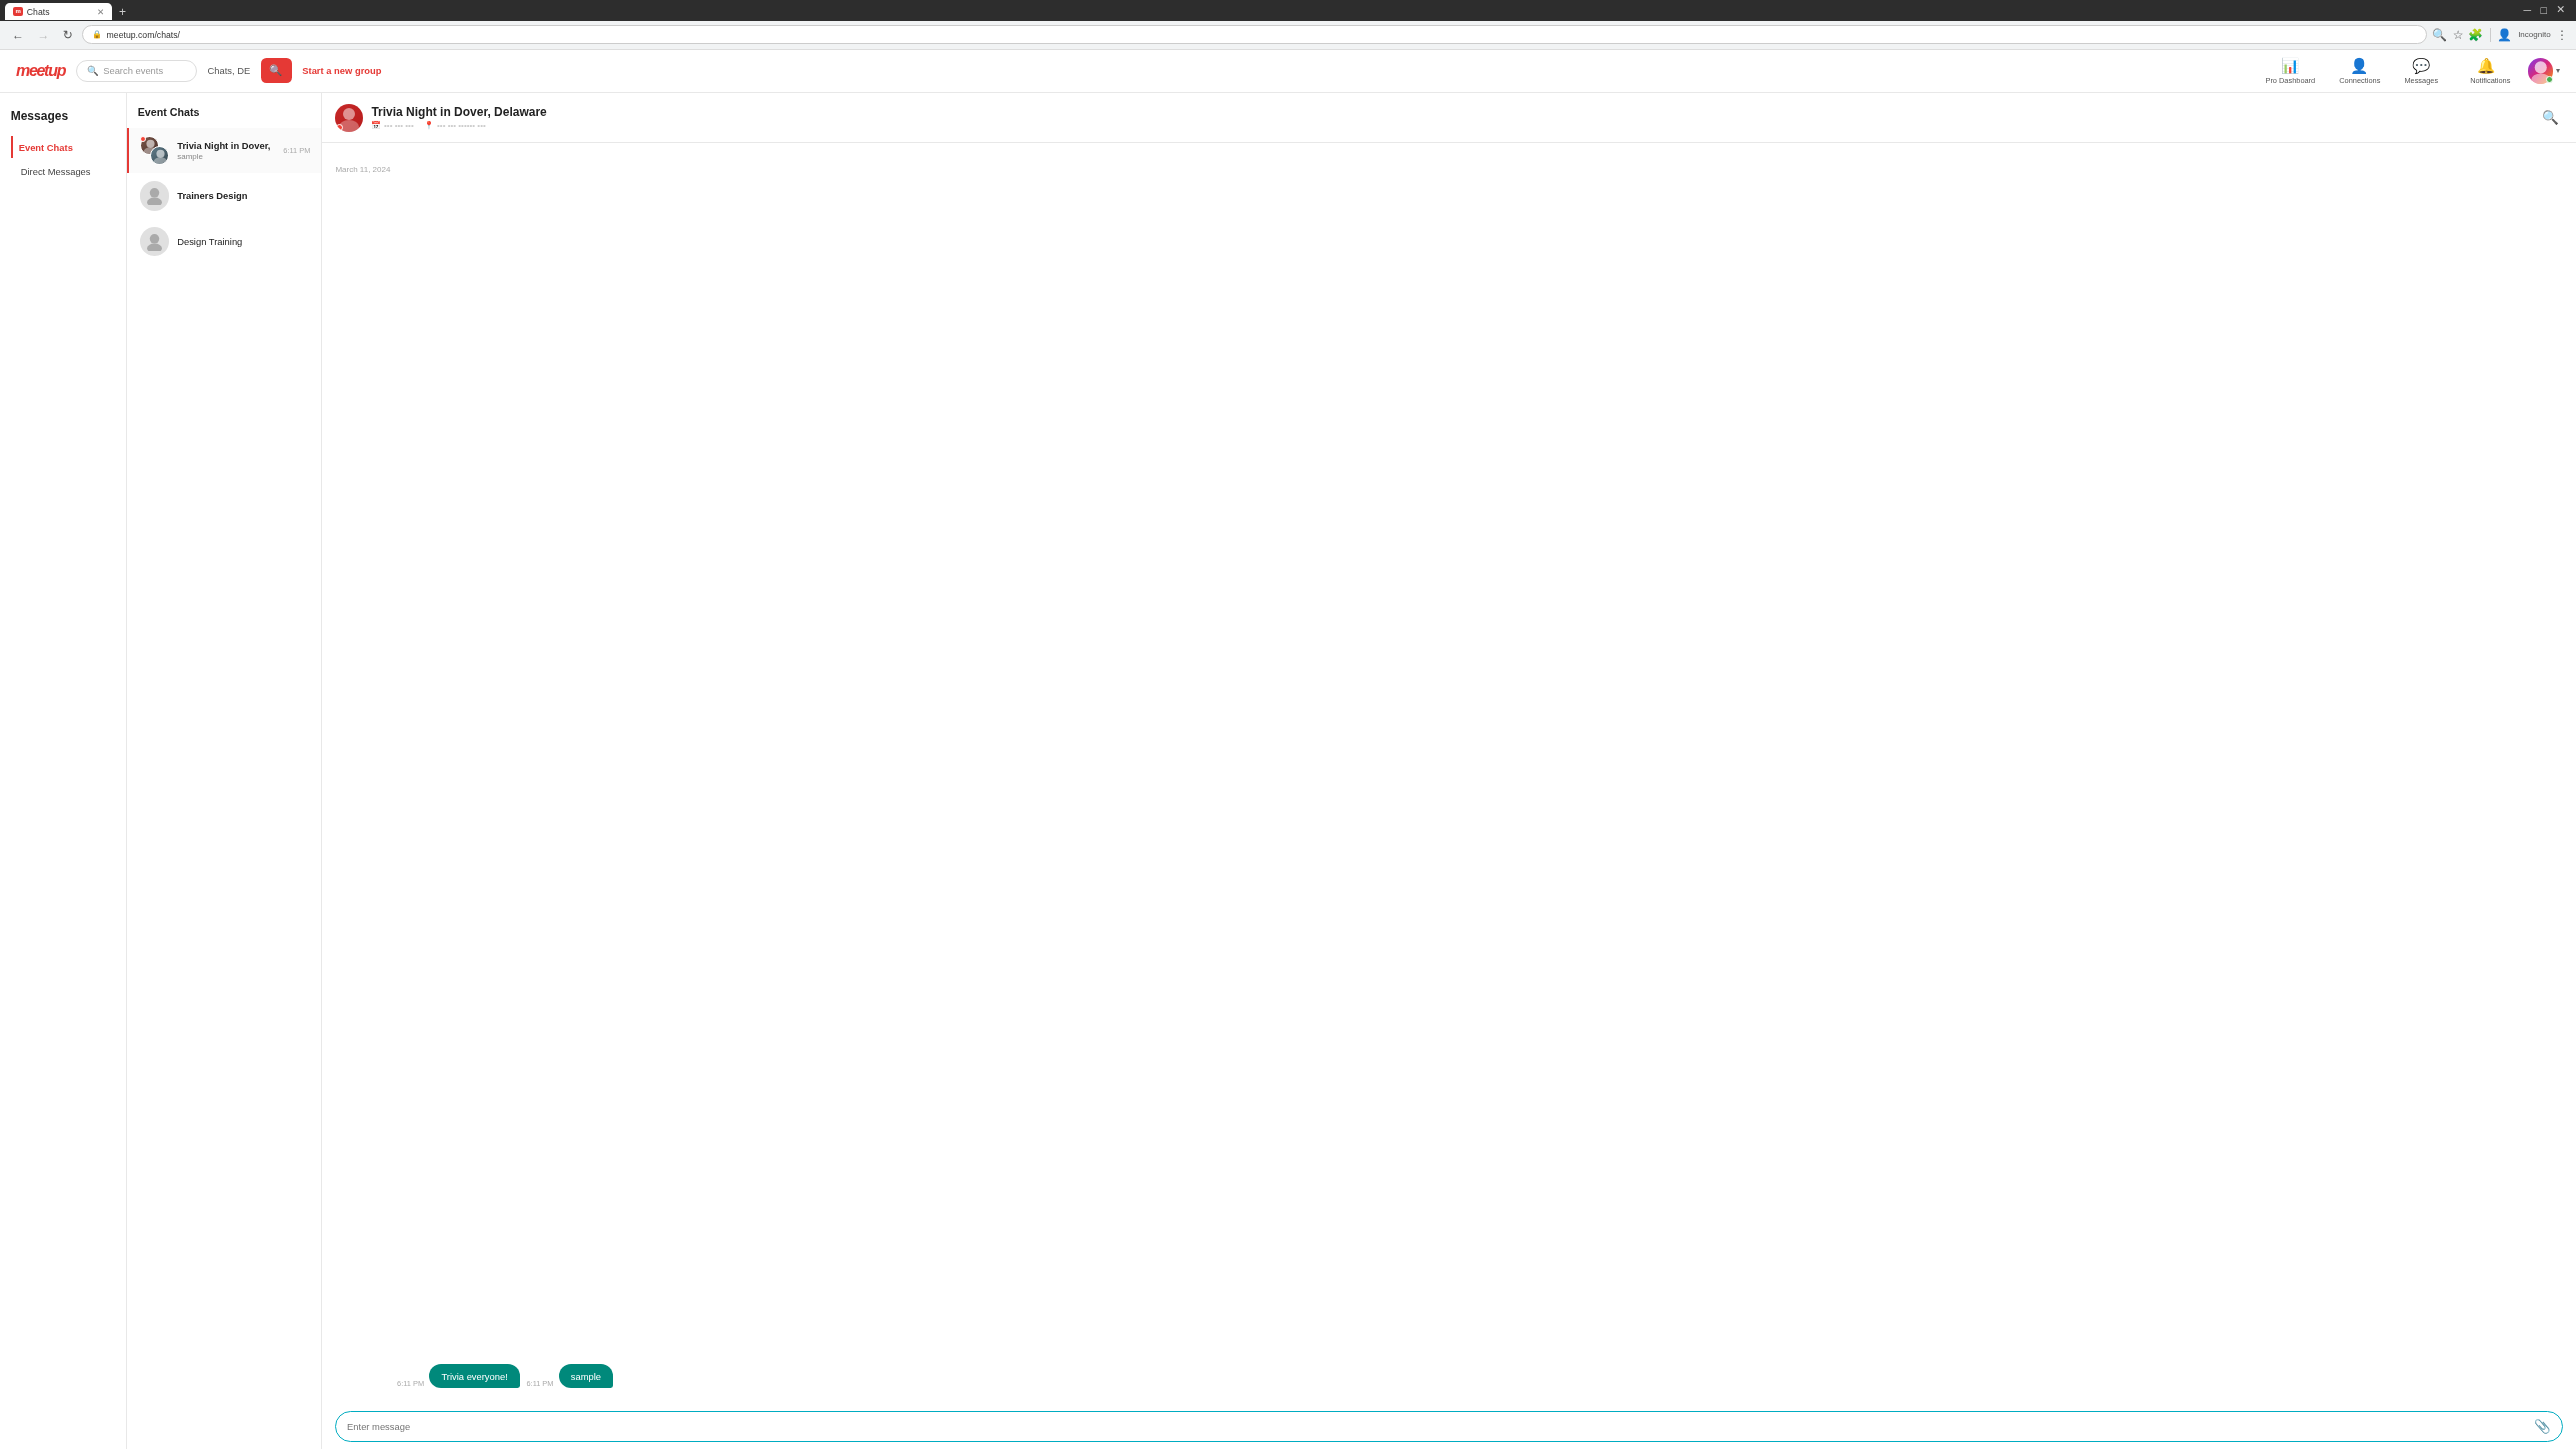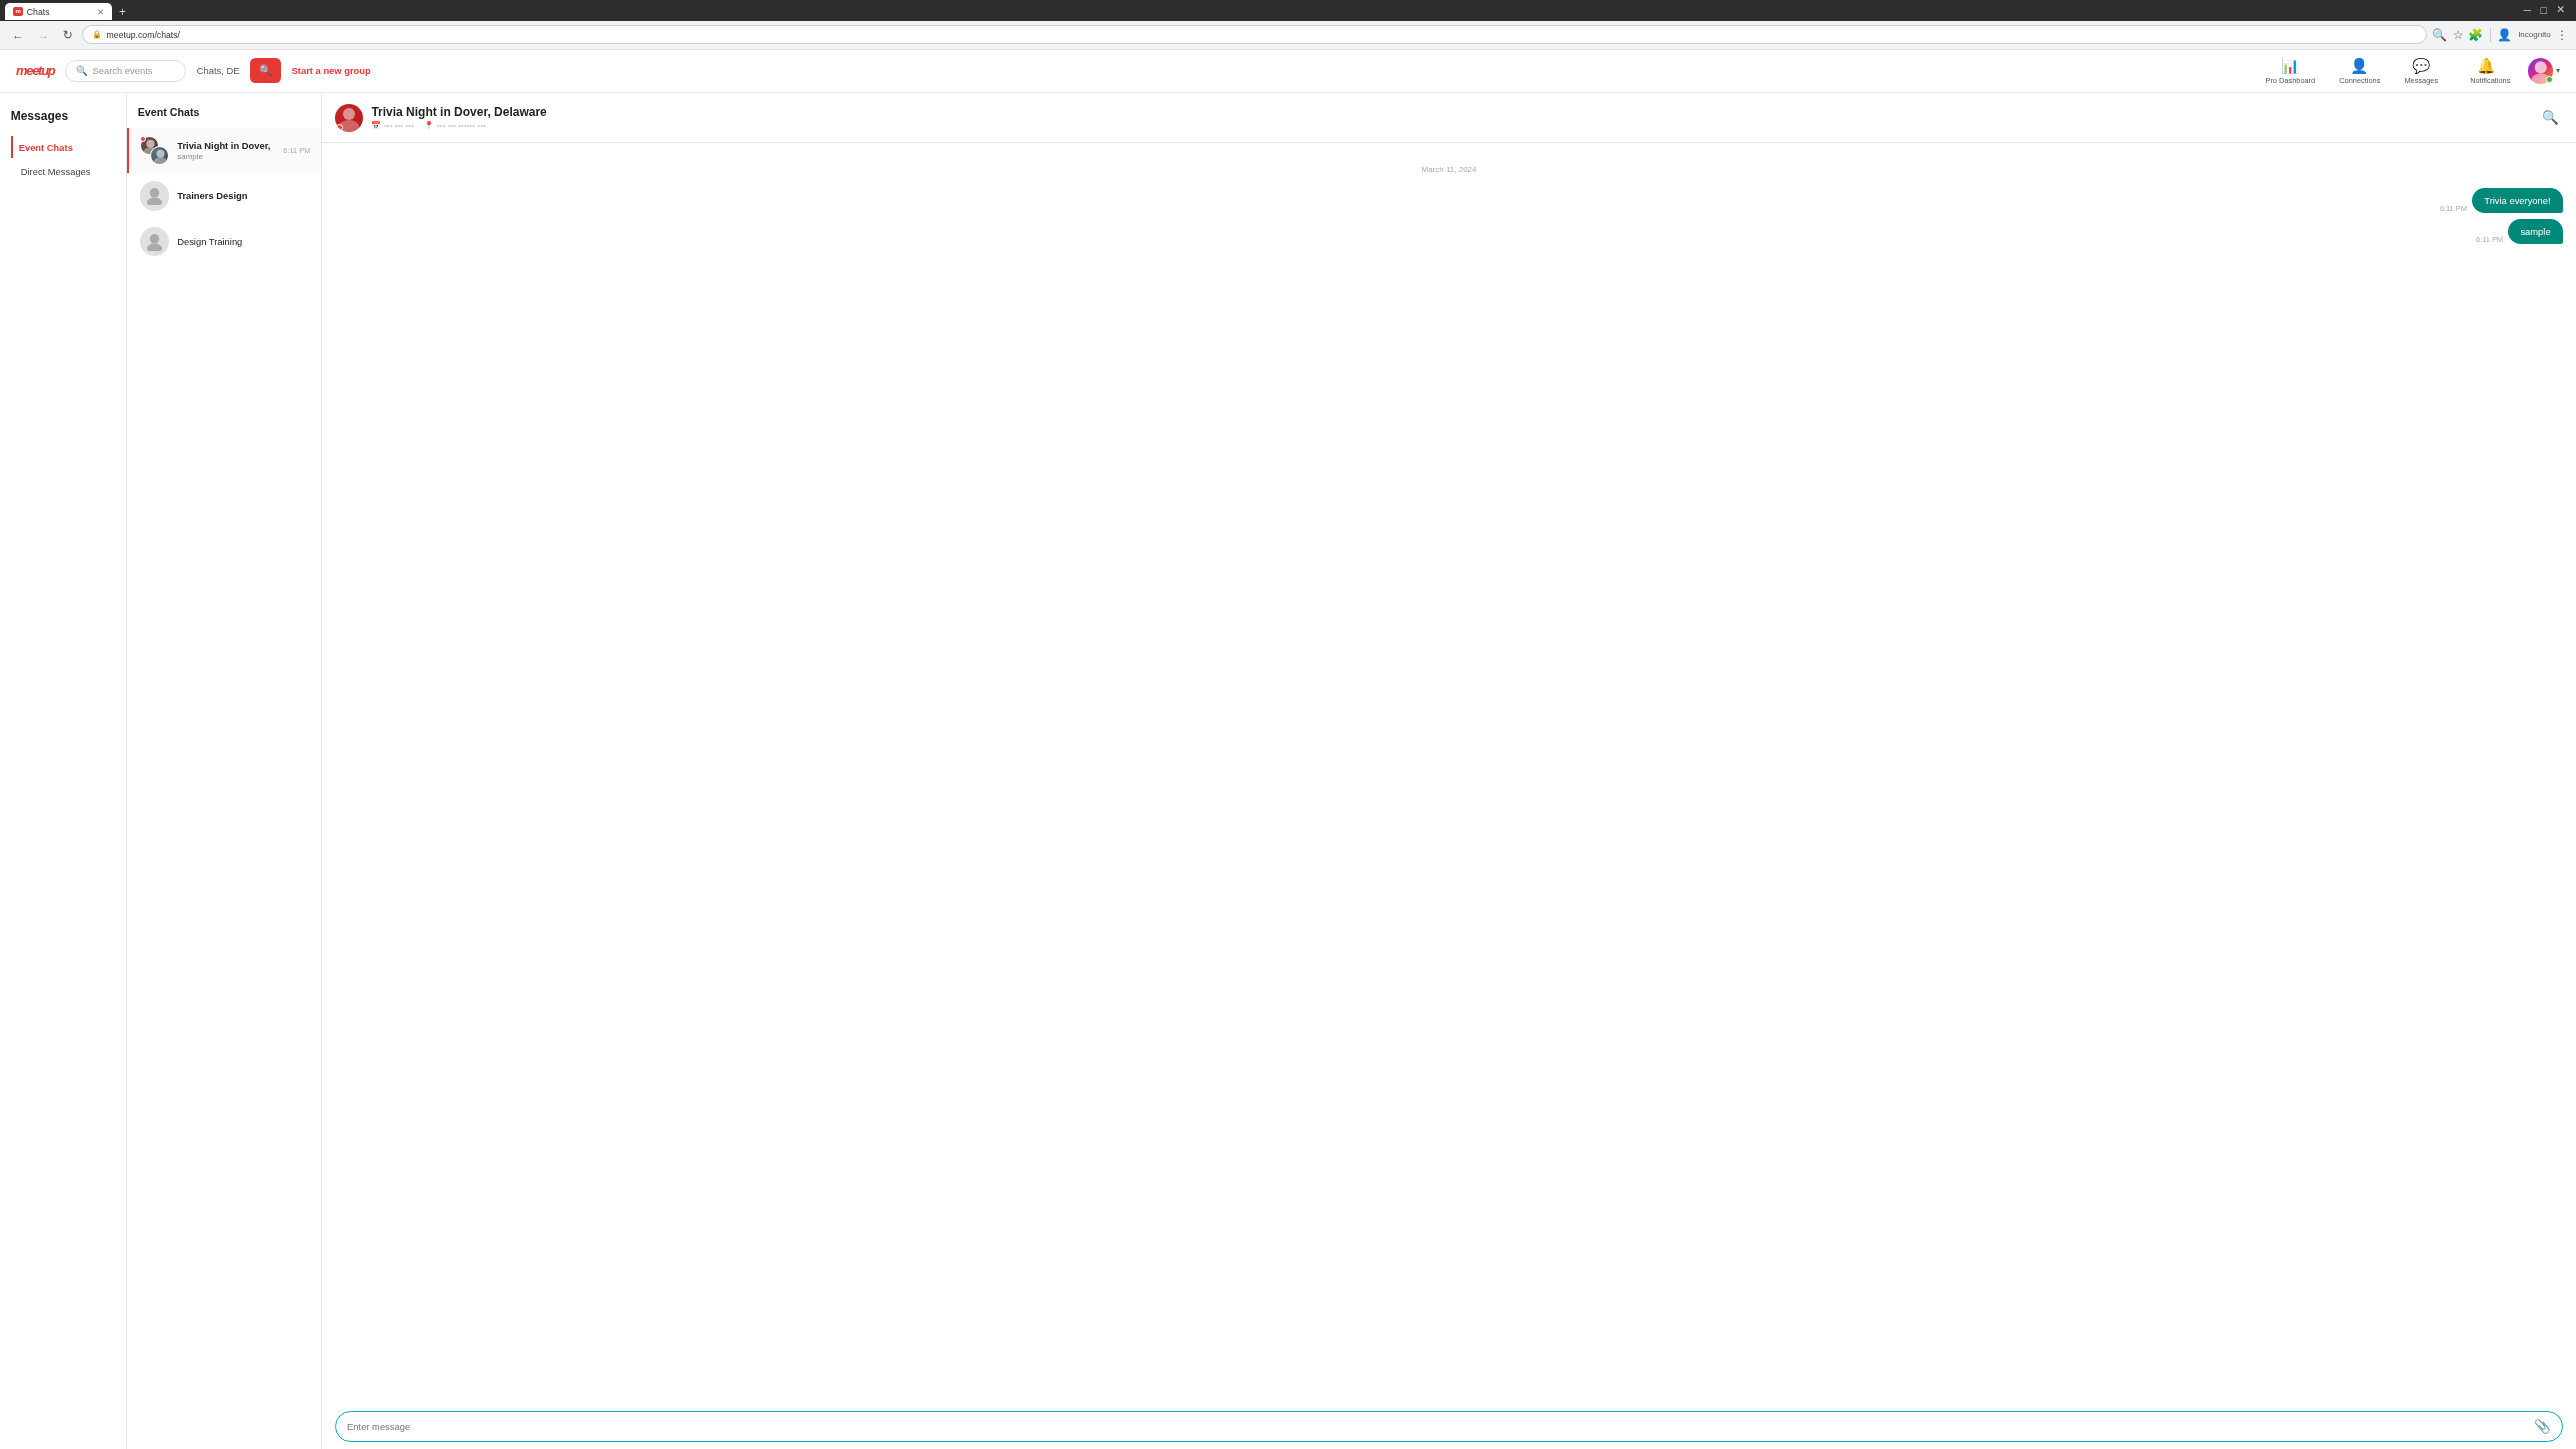--- a/index.html
+++ b/index.html
@@ -38,21 +38,21 @@
   <span style="font-size:12px;color:#555;cursor:pointer;">🔍</span>
   <span style="font-size:12px;color:#555;cursor:pointer;">☆</span>
   <span style="font-size:12px;color:#555;cursor:pointer;">🧩</span>
   <span style="width:0.7px;height:13.4px;background:#ccc;margin:0 1.3px;"></span>
   <span style="font-size:12px;color:#555;cursor:pointer;">👤</span>
   <span style="font-size:8px;color:#555;">Incognito</span>
   <span style="font-size:12px;color:#555;cursor:pointer;">⋮</span>
 </div>
 
 <div style="background:#fff;border-bottom:0.7px solid #e8e8e8;padding:0 16px;height:43px;display:flex;align-items:center;gap:10.7px;">
-  <a style="font-size:13px;font-weight:900;color:#e53935;font-style:italic;letter-spacing:-1.3px;text-decoration:none;cursor:pointer;">meetup</a>
+  <a style="font-size:16px;font-weight:900;color:#e53935;font-style:italic;letter-spacing:-1.3px;text-decoration:none;cursor:pointer;">meetup</a>
 
   <div style="display:flex;align-items:center;gap:4px;border:0.7px solid #ddd;border-radius:16px;padding:4.7px 10.7px;min-width:121px;color:#888;cursor:pointer;">
     <span style="font-size:9.4px;">🔍</span>
     <span style="font-size:9.4px;color:#999;">Search events</span>
   </div>
 
   <span style="color:#555;font-size:9.4px;font-weight:500;">Chats, DE</span>
 
   <button style="background:#e53935;border:none;border-radius:5.4px;padding:6px 8.7px;cursor:pointer;color:white;font-size:10.7px;">🔍</button>
 
@@ -169,21 +169,21 @@
           </span>
           <span style="font-size:8px;color:#bbb;display:flex;align-items:center;gap:2.7px;">
             <span>📍</span>
             <span style="color:#ccc;">••• ••• •••••• •••</span>
           </span>
         </div>
       </div>
       <button style="background:none;border:none;cursor:pointer;font-size:13.4px;color:#555;padding:4px;border-radius:2.7px;">🔍</button>
     </div>
 
-    <div style="flex:1;overflow-y:auto;padding:13.4px;display:flex;flex-direction:column;gap:6.7px;">
+    <div style="flex:1;overflow-y:auto;padding:13.4px;display:flex;flex-direction:row;gap:6.7px;">
       <div style="text-align:center;color:#aaa;font-size:8px;margin:8px 0;">March 11, 2024</div>
 
       <div style="display:flex;justify-content:flex-end;align-items:flex-end;gap:5.4px;">
         <span style="font-size:7.4px;color:#aaa;flex-shrink:0;">6:11 PM</span>
         <div style="max-width:268px;padding:6.7px 12px;border-radius:13.4px 13.4px 2.7px 13.4px;background:#00897b;color:white;font-size:9.4px;font-weight:500;">Trivia everyone!</div>
       </div>
 
       <div style="display:flex;justify-content:flex-end;align-items:flex-end;gap:5.4px;">
         <span style="font-size:7.4px;color:#aaa;flex-shrink:0;">6:11 PM</span>
         <div style="max-width:268px;padding:6.7px 12px;border-radius:13.4px 13.4px 2.7px 13.4px;background:#00897b;color:white;font-size:9.4px;font-weight:500;">sample</div>

